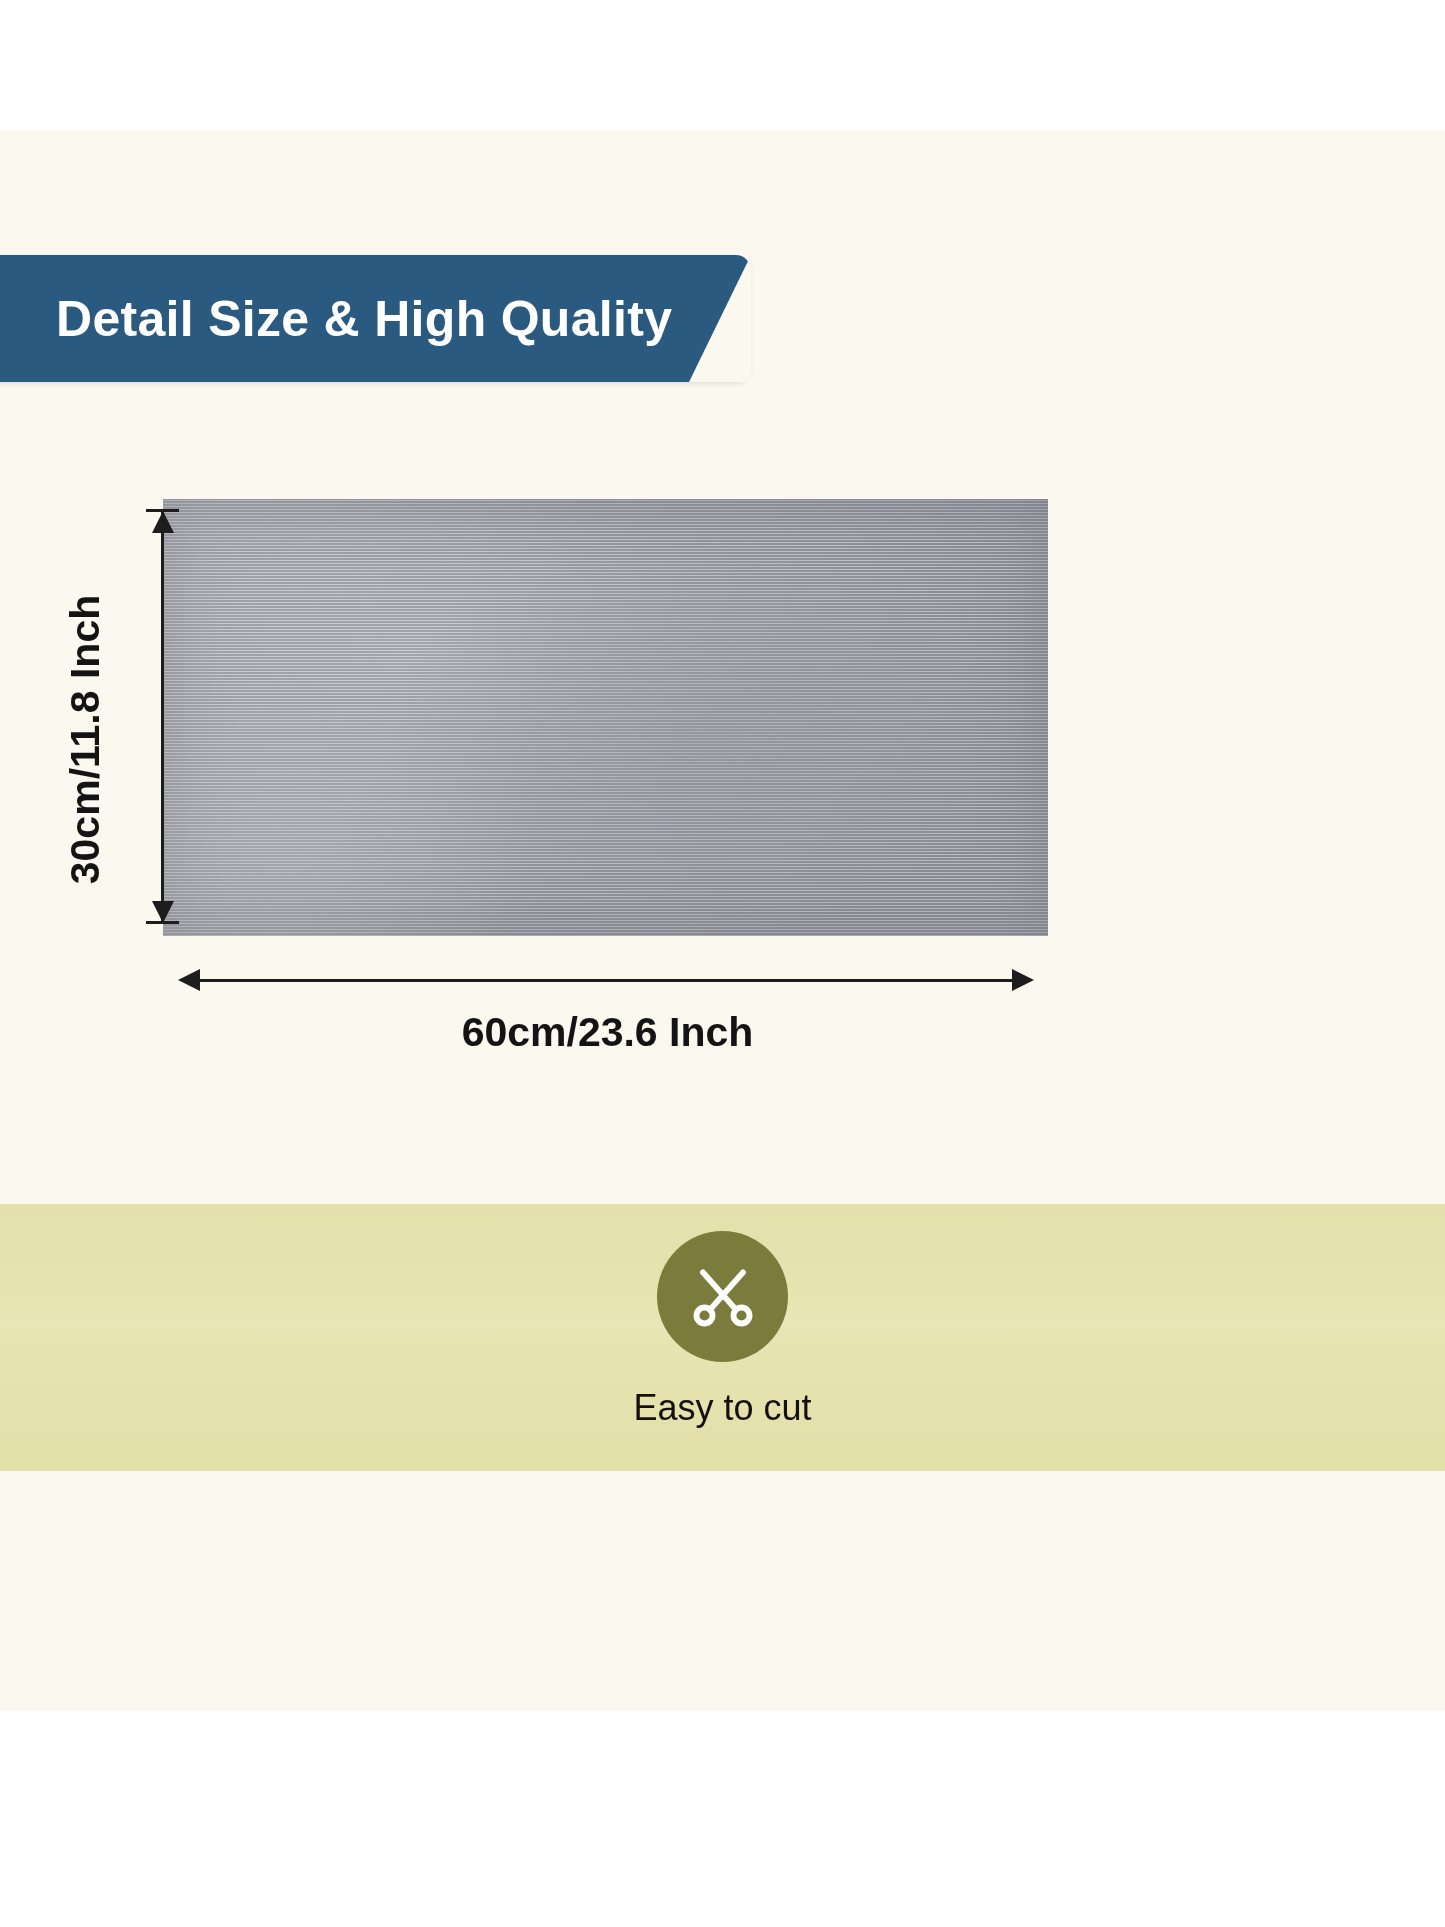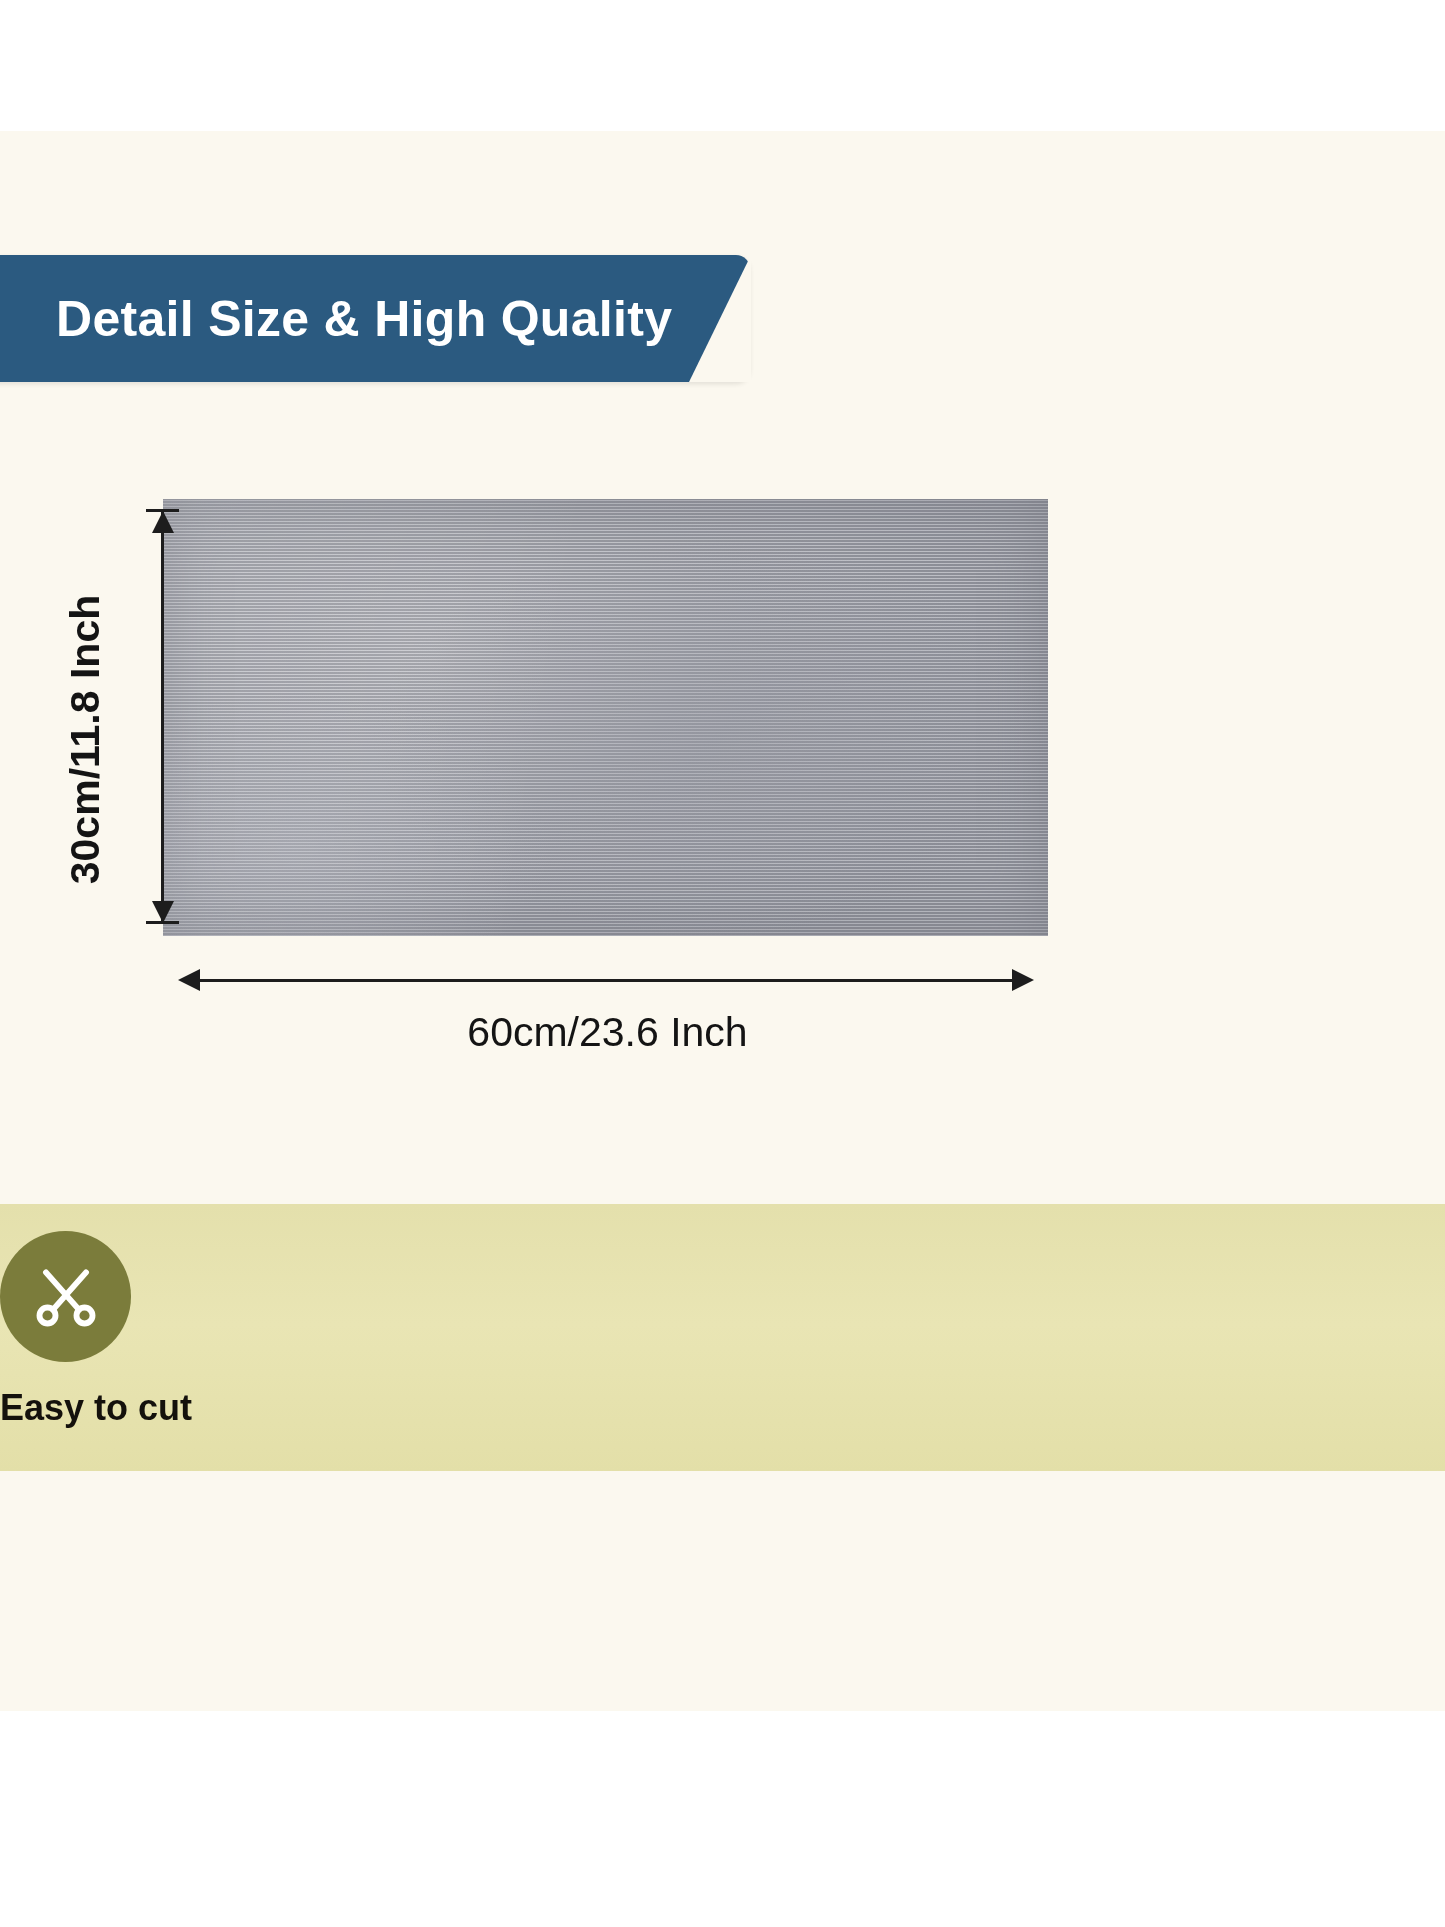--- a/index.html
+++ b/index.html
@@ -171,41 +171,41 @@
     border-bottom: 11px solid transparent;
     border-left: 22px solid #1d1d1d;
   }
   #hdim-label {
     position: absolute;
     left: 185px;
     top: 878px;
     width: 845px;
     text-align: center;
     font-size: 41px;
-    font-weight: normal;
+    font-weight: bold;
     color: #141414;
     white-space: nowrap;
   }
 
   
   #feature-band {
     position: absolute;
     left: 0;
     top: 1073px;
     width: 1445px;
     height: 267px;
     background: linear-gradient(180deg, #e4e0ac 0%, #e9e5b4 45%, #e3dfa8 100%);
     display: flex;
     align-items: flex-start;
   }
   .feature {
     flex: 1 1 0;
     display: flex;
     flex-direction: column;
-    font-weight: bold;
+    align-items: center;
   }
   .feature-circle {
     margin-top: 27px;
     width: 131px;
     height: 131px;
     border-radius: 50%;
     background: #7b7c3b;
     display: flex;
     align-items: center;
     justify-content: center;

